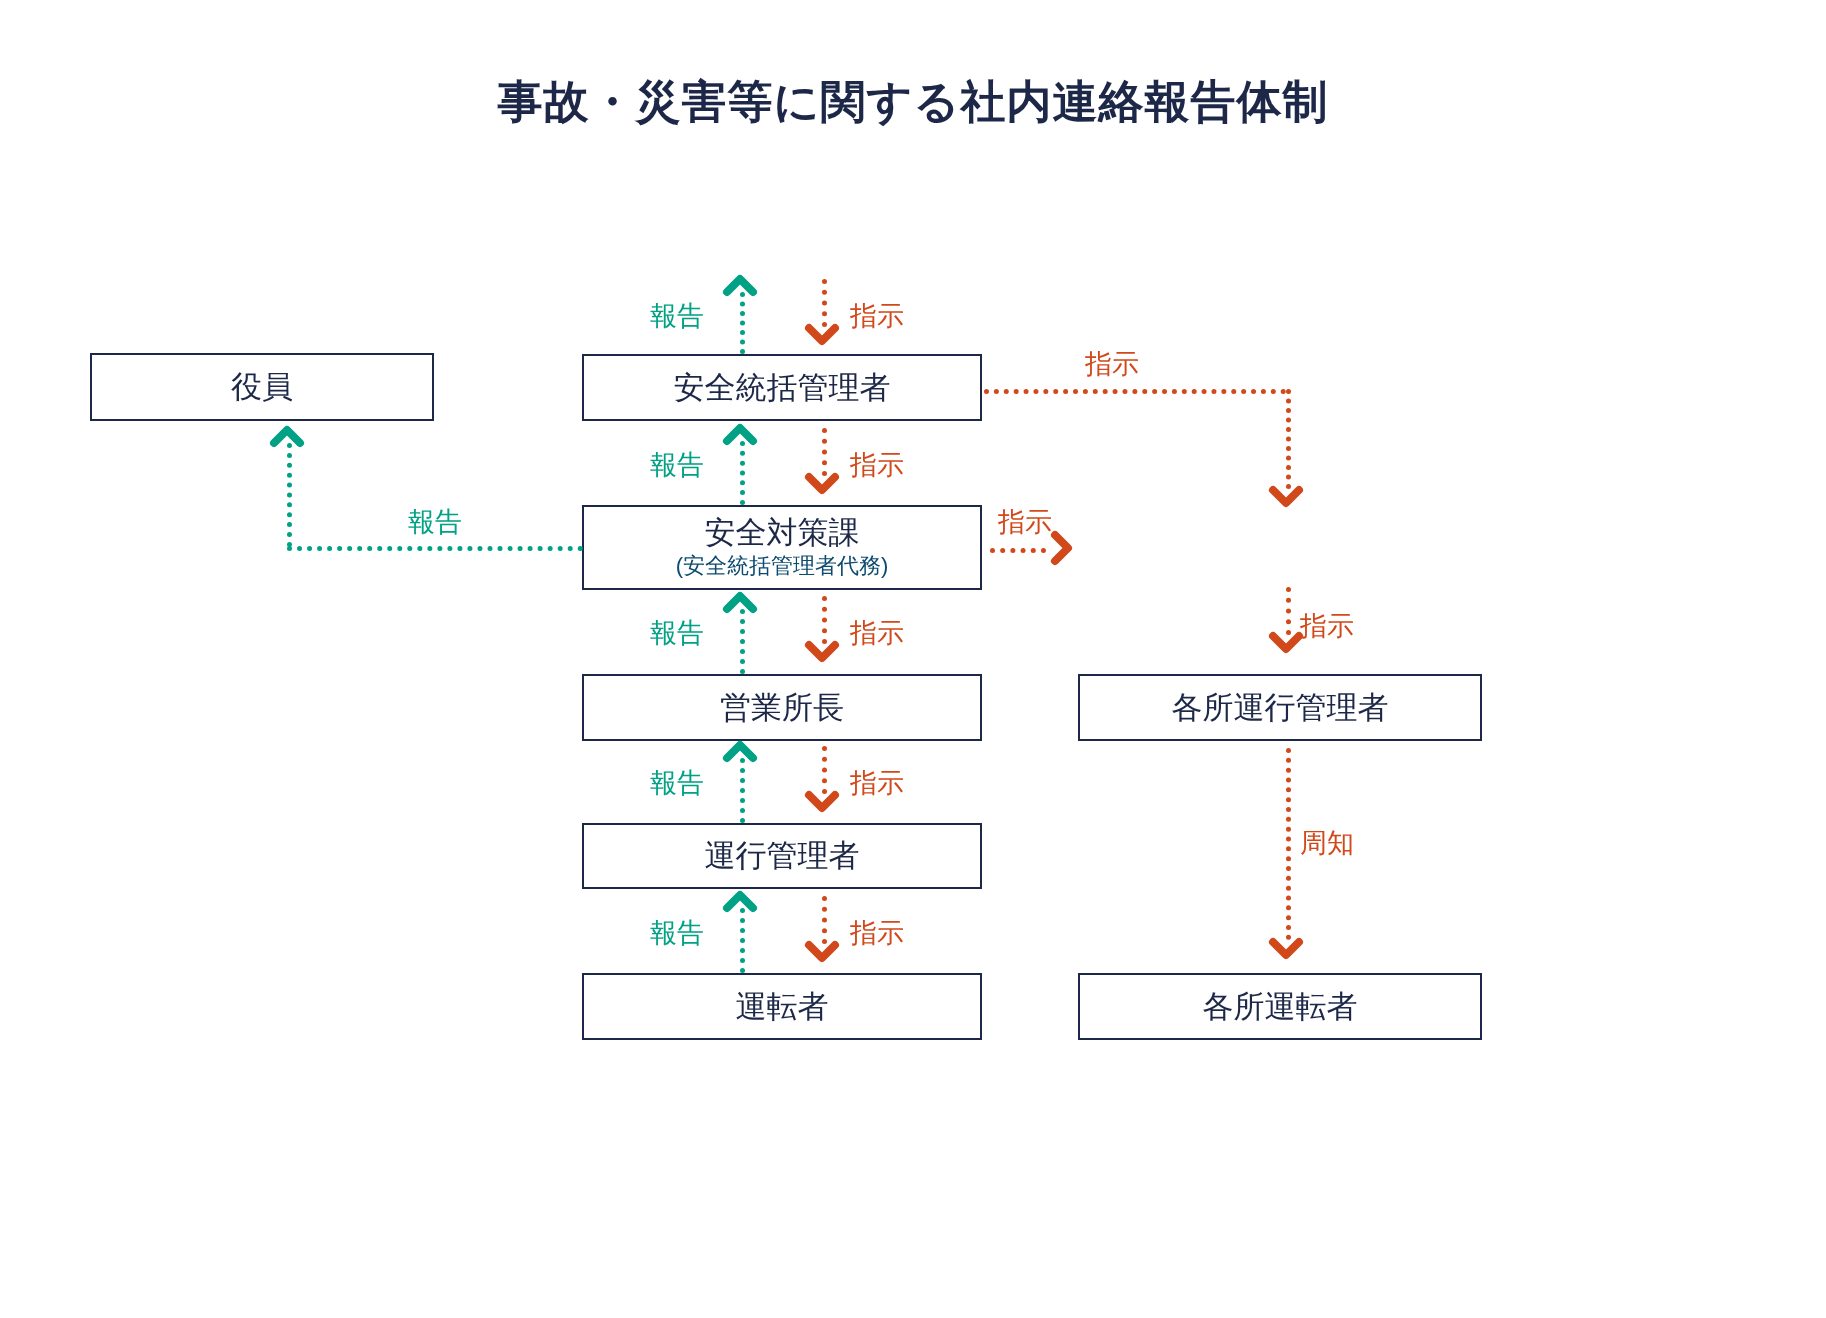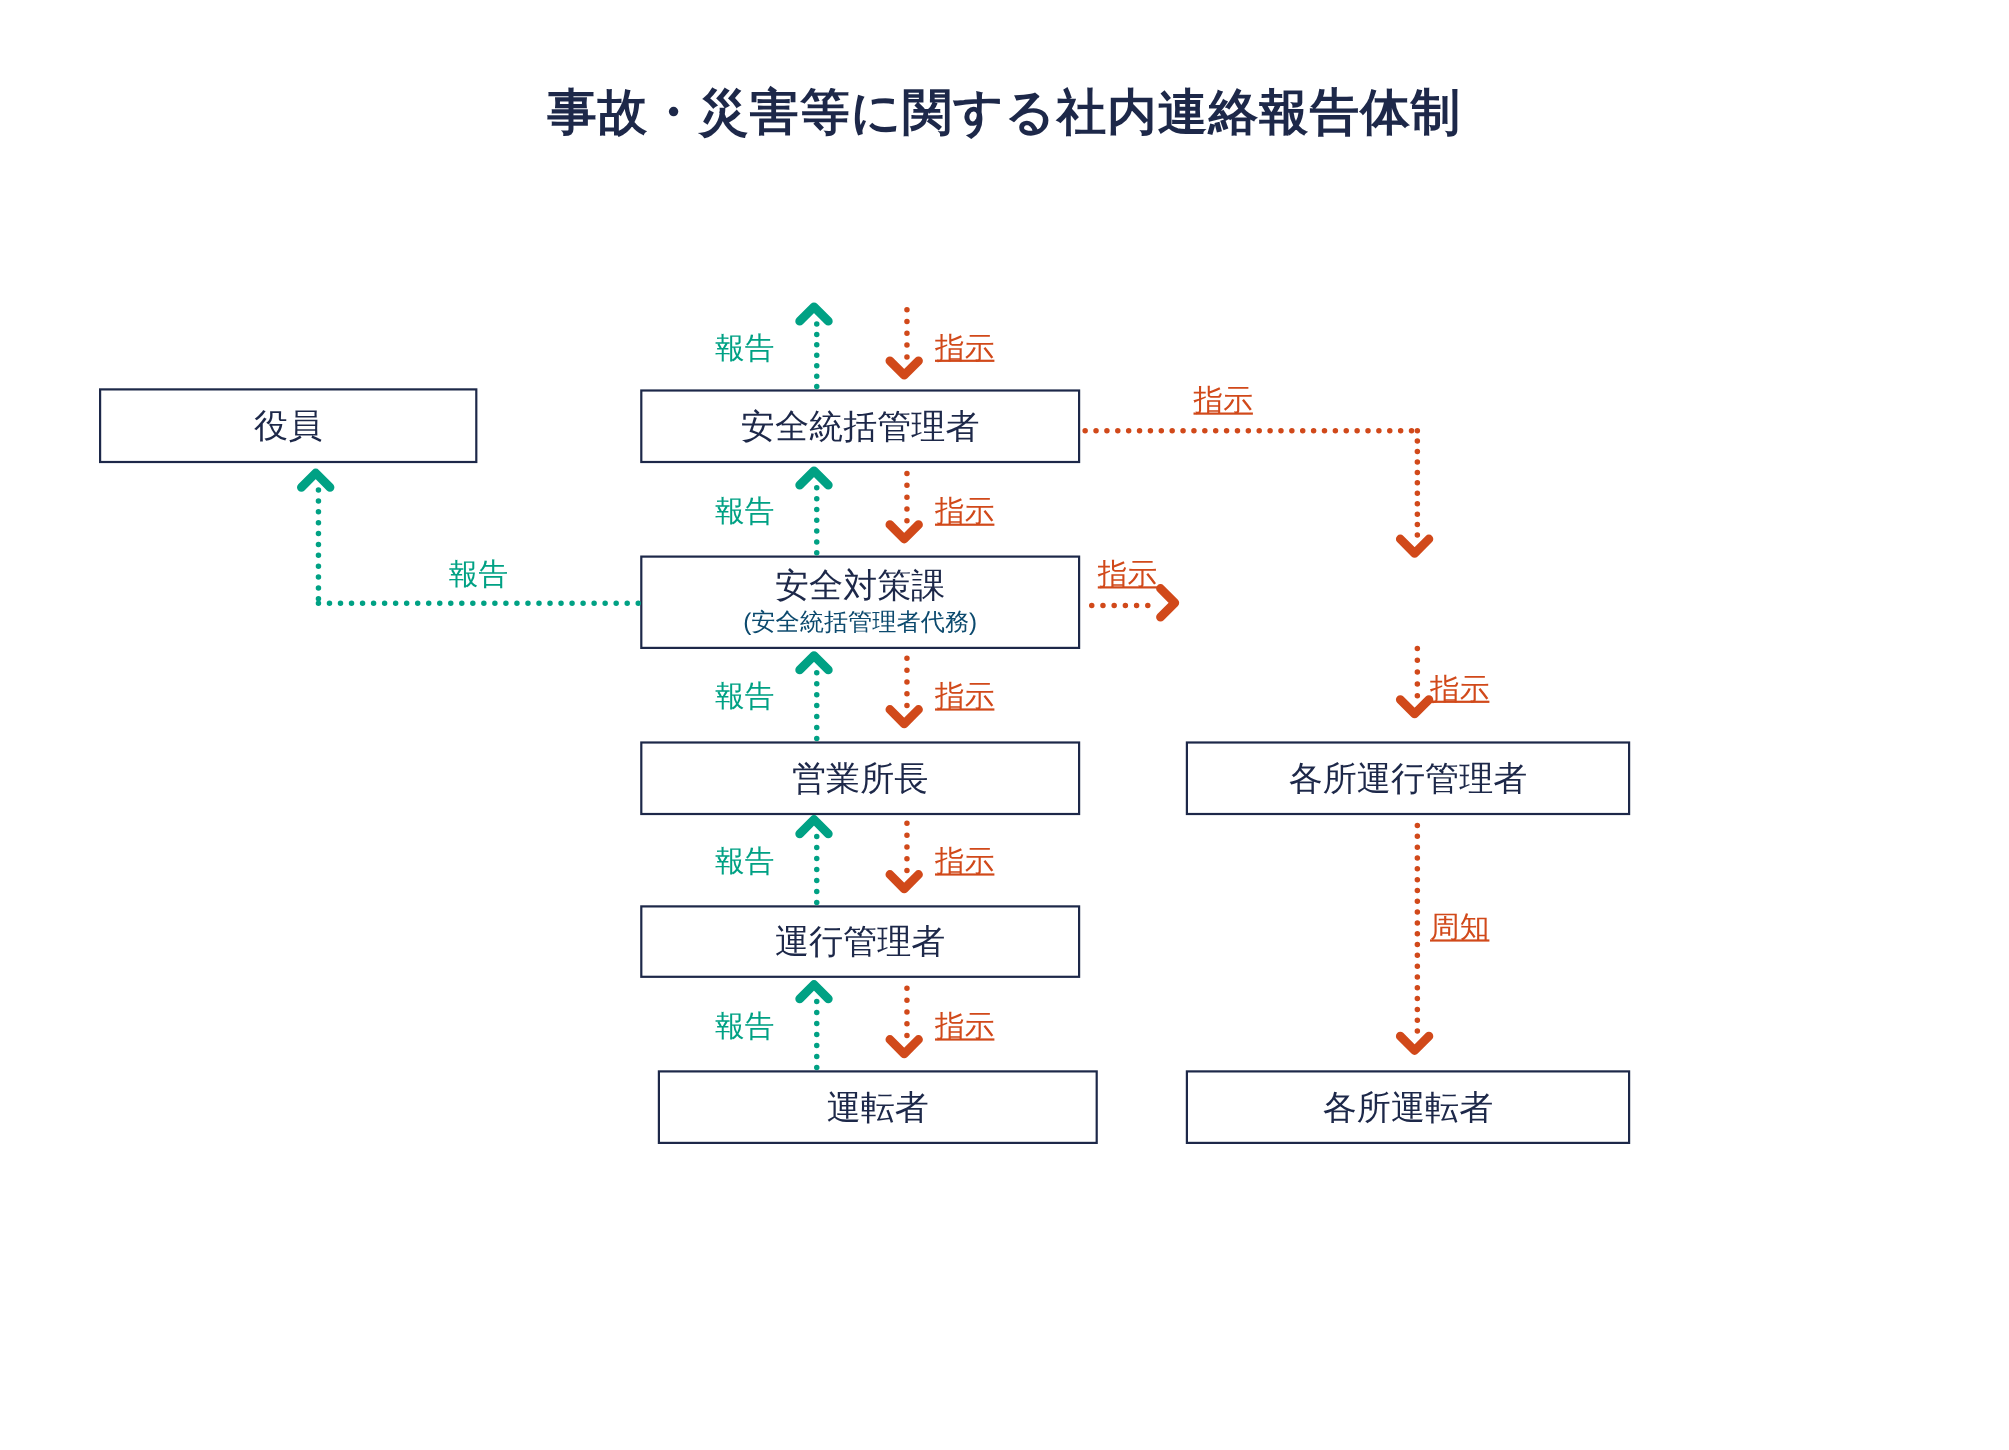--- a/index.html
+++ b/index.html
@@ -24,21 +24,21 @@
   .box .bs{font-size:22px;line-height:1.2;color:#0c4a6e;margin-top:2px;}
 
   
   .vdot{position:absolute;width:0;border-left-width:5px;border-left-style:dotted;}
   .hdot{position:absolute;height:0;border-top-width:5px;border-top-style:dotted;}
   .g{border-color:#00a184;}
   .o{border-color:#d1491a;}
 
   .lbl{position:absolute;font-size:27px;white-space:nowrap;}
   .lbl.g{color:#00a184;}
-  .lbl.o{color:#d1491a;text-decoration:underline;}
+  .lbl.o{color:#d1491a;}
 
   svg.edge{position:absolute;left:0;top:0;width:1826px;height:1318px;overflow:visible;pointer-events:none;}
 </style>
 </head>
 <body>
 
 <div id="stage">
 
   <div class="title">事故・災害等に関する社内連絡報告体制</div>
 
@@ -62,21 +62,21 @@
   </div>
 
   <div class="box" style="left:1078px;top:674px;width:404px;height:67px;">
     <span class="bt">各所運行管理者</span>
   </div>
 
   <div class="box" style="left:582px;top:823px;width:400px;height:66px;">
     <span class="bt">運行管理者</span>
   </div>
 
-  <div class="box" style="left:582px;top:973px;width:400px;height:67px;margin-left:16px;">
+  <div class="box" style="left:582px;top:973px;width:400px;height:67px;">
     <span class="bt">運転者</span>
   </div>
 
   <div class="box" style="left:1078px;top:973px;width:404px;height:67px;">
     <span class="bt">各所運転者</span>
   </div>
 
   <div class="vdot g" style="left:740px;top:292px;height:62px;"></div>
   <div class="vdot o" style="left:822px;top:279px;height:48px;"></div>
 

